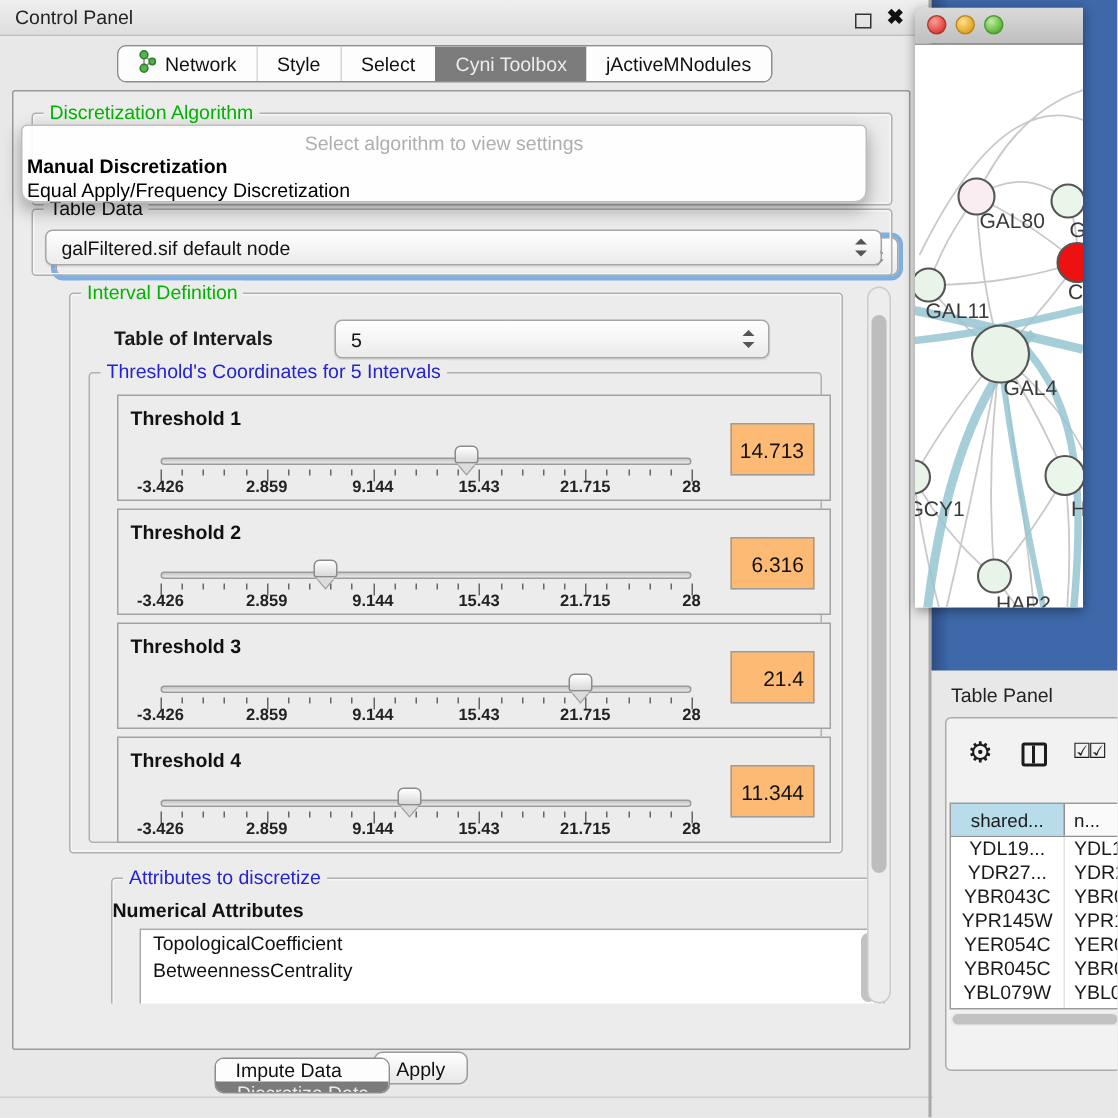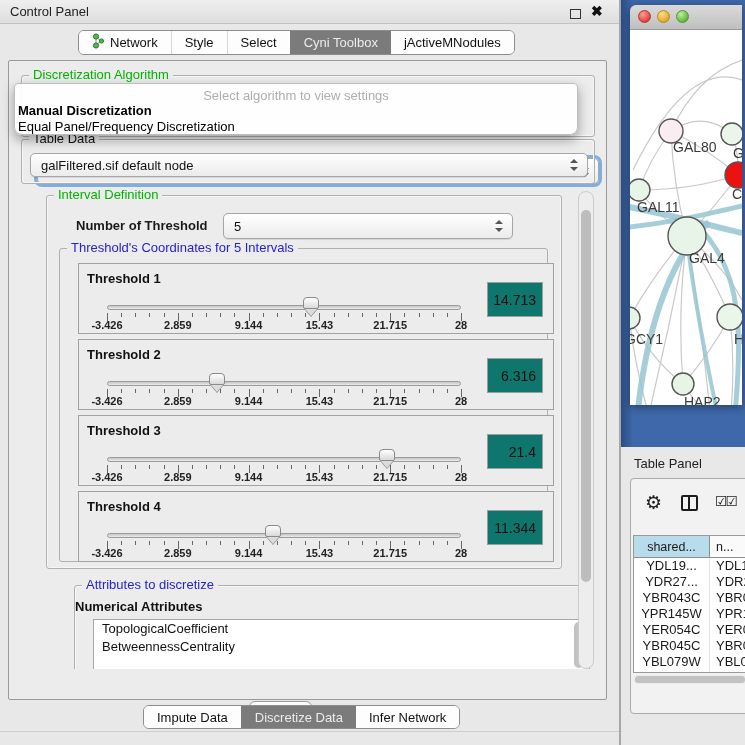--- a/index.html
+++ b/index.html
@@ -60,44 +60,44 @@
   .track { position:absolute; left:28px; top:41px; width:354px; height:5px;
     background:linear-gradient(#c6c6c6,#e9e9e9); border:1px solid #9b9b9b; border-radius:3px; }
   .tickrow { position:absolute; left:28px; top:49px; width:354px; height:9px; }
   .tick { position:absolute; top:0; width:1px; background:#666; }
   .ticklab { position:absolute; top:55px; width:56px; text-align:center; font-size:11px; font-weight:bold; color:#222; }
   .thumb { position:absolute; top:33px; width:16px; height:12px;
     background:linear-gradient(#ffffff,#d9d9d9); border:1px solid #8b8b8b; border-radius:4px 4px 2px 2px; z-index:5; }
   .thumb::after { content:""; position:absolute; left:1px; top:11px;
     border-left:6px solid transparent; border-right:6px solid transparent; border-top:7px solid #dcdcdc;
     filter:drop-shadow(0 1px 0 #8b8b8b); }
-  .valbox { position:absolute; right:10px; top:18px; width:56px; height:35px; background:#0f766e; border:1px solid #9c9c9c;
+  .valbox { position:absolute; right:10px; top:18px; width:56px; height:35px; background:#fdba74; border:1px solid #9c9c9c;
     font-size:14px; color:#111; display:flex; align-items:center; justify-content:flex-end; padding-right:6px; }
 
   
   #attr-sub { position:absolute; font-weight:bold; font-size:13px; color:#111; }
   #attr-list { position:absolute; background:#fff; border:1px solid #a8a8a8; overflow:hidden; }
   .attr-item { padding:1px 0 1px 8px; font-size:13px; color:#111; height:18px; }
   #attr-scroll { position:absolute; right:2px; top:2px; width:10px; height:46px; background:#c2c2c2; border-radius:5px; }
 
   
   #v-scroll-track { position:absolute; left:569px; top:130px; width:16px; height:478px; background:#ededed; border:1px solid #cccccc; border-radius:8px; }
   #v-scroll-thumb { position:absolute; left:2px; top:18px; width:10px; height:372px; background:#bdbdbd; border-radius:6px; }
 
   
   #apply-btn { position:absolute; left:240px; top:612px; width:63px; height:22px;
     background:linear-gradient(#ffffff,#e7e7e7); border:1px solid #9c9c9c; border-radius:6px;
     font-size:13px; color:#111; display:flex; align-items:center; justify-content:center;margin-top:28px; }
-  #bottom-tabs { left:143px; top:705px; height:24px; }
+  #bottom-tabs { left:143px; top:705px; height:24px;flex-direction:column; }
   #bottom-strip-line { position:absolute; left:0; top:731px; width:622px; height:1px; background:#cfcfcf; }
 
   
   #right-divider { position:absolute; left:619px; top:0; width:2px; height:745px; background:#a8a8a8; }
   #desktop { position:absolute; left:621px; top:0; width:124px; height:447px; background:linear-gradient(90deg,#2c4d85,#3e68a9 12px); }
-  #net-window { position:absolute; left:630px; top:5px; width:112px; height:400px; border-radius:6px 0 0 0; overflow:hidden;
+  #net-window { position:absolute; left:610px; top:5px; width:112px; height:400px; border-radius:6px 0 0 0; overflow:hidden;
     box-shadow:0 2px 8px rgba(0,0,0,0.4); }
   #net-titlebar { position:absolute; left:0; top:0; width:100%; height:25px;
     background:linear-gradient(#dadada,#bfbfbf); border-bottom:1px solid #999; }
   .light { position:absolute; top:5px; width:13px; height:13px; border-radius:50%; }
   #light-red   { left:8px;  background:radial-gradient(circle at 35% 30%, #ff9d97, #dd3f36 75%); border:1px solid #b2362e; }
   #light-yellow{ left:27px; background:radial-gradient(circle at 35% 30%, #ffe08a, #e0a325 75%); border:1px solid #b9891f; }
   #light-green { left:46px; background:radial-gradient(circle at 35% 30%, #c4eda0, #57b437 75%); border:1px solid #4c9a30; }
   #net-canvas { position:absolute; left:0; top:25px; width:112px; height:413px; background:#fff; }
 
   
@@ -171,21 +171,21 @@
       <div class="combo" style="left:8px; top:13px; width:558px; height:24px;">
         <span>galFiltered.sif default node</span>
         <span class="stepper"></span>
       </div>
     </div>
 
     <div id="viewport">
 
       <div class="group" style="left:36px; top:8px; width:516px; height:374px;">
         <span class="legend green">Interval Definition</span>
-        <span id="num-int-label" style="left:29px; top:22px;">Number of Threshold</span>
+        <span id="num-int-label" style="left:29px; top:22px;">Table of Intervals</span>
         <div class="combo" style="left:176px; top:17px; width:290px; height:26px;">
           <span>5</span>
           <span class="stepper"></span>
         </div>
         <div class="group" style="left:12px; top:52px; width:489px; height:314px; box-shadow:none;">
           <span class="legend blue">Threshold's Coordinates for 5 Intervals</span>
           <div id="thr-container">
               <div class="thr-box" style="top: 14px;">
                 <div class="thr-label">Threshold 1</div>
                 <div class="track"></div>
@@ -486,16 +486,16 @@
         </div>
     </div>
     <div id="tp-hscroll">
       <div id="tp-hscroll-thumb"></div>
     </div>
   </div>
 
   <div id="popup">
     <div id="popup-hint">Select algorithm to view settings</div>
   <div class="popup-opt sel" style="top: 19px;">Manual Discretization</div>
-      <div class="popup-opt" style="top: 35px;">Equal Panel/Frequency Discretization</div>
+      <div class="popup-opt" style="top: 35px;">Equal Apply/Frequency Discretization</div>
     </div>
 
 </div>
 
 </body></html>

